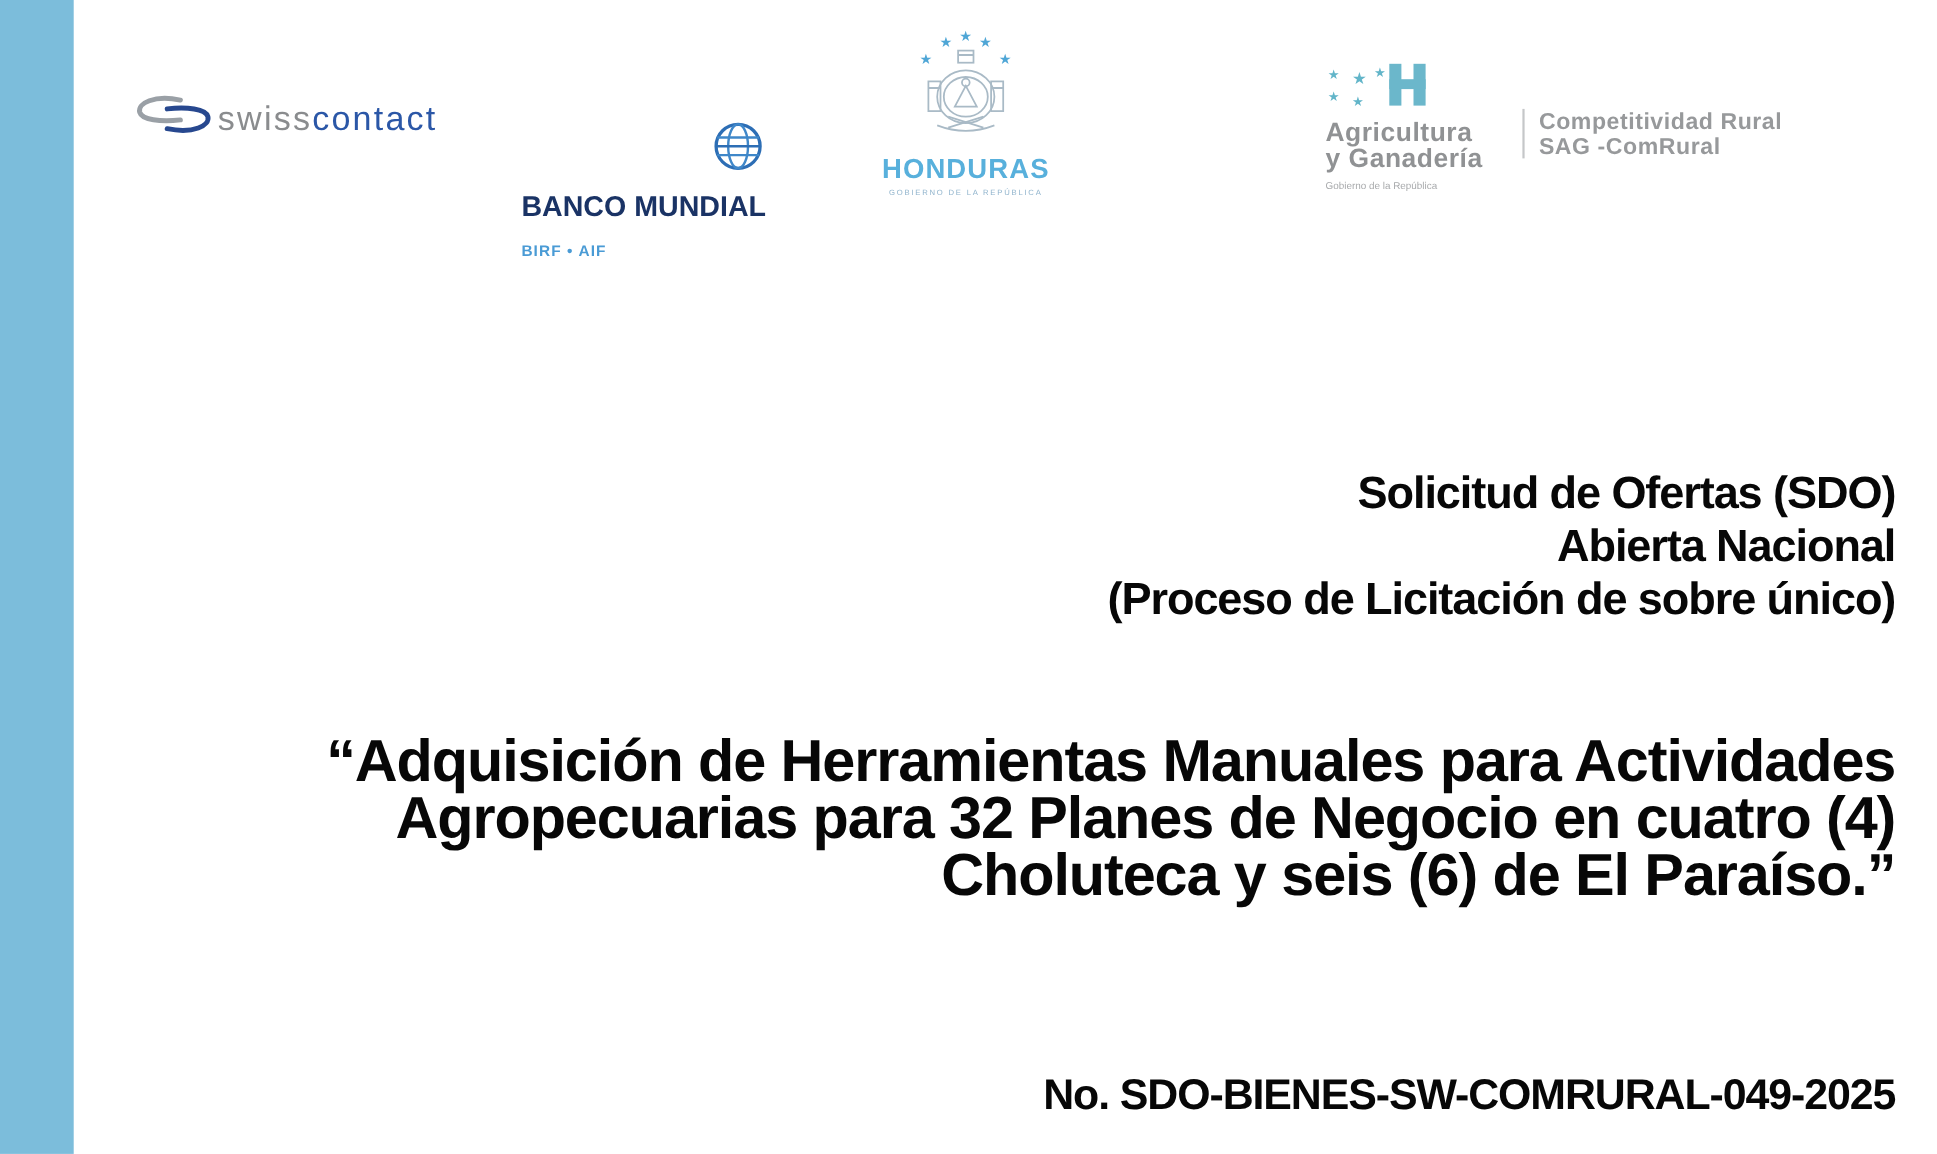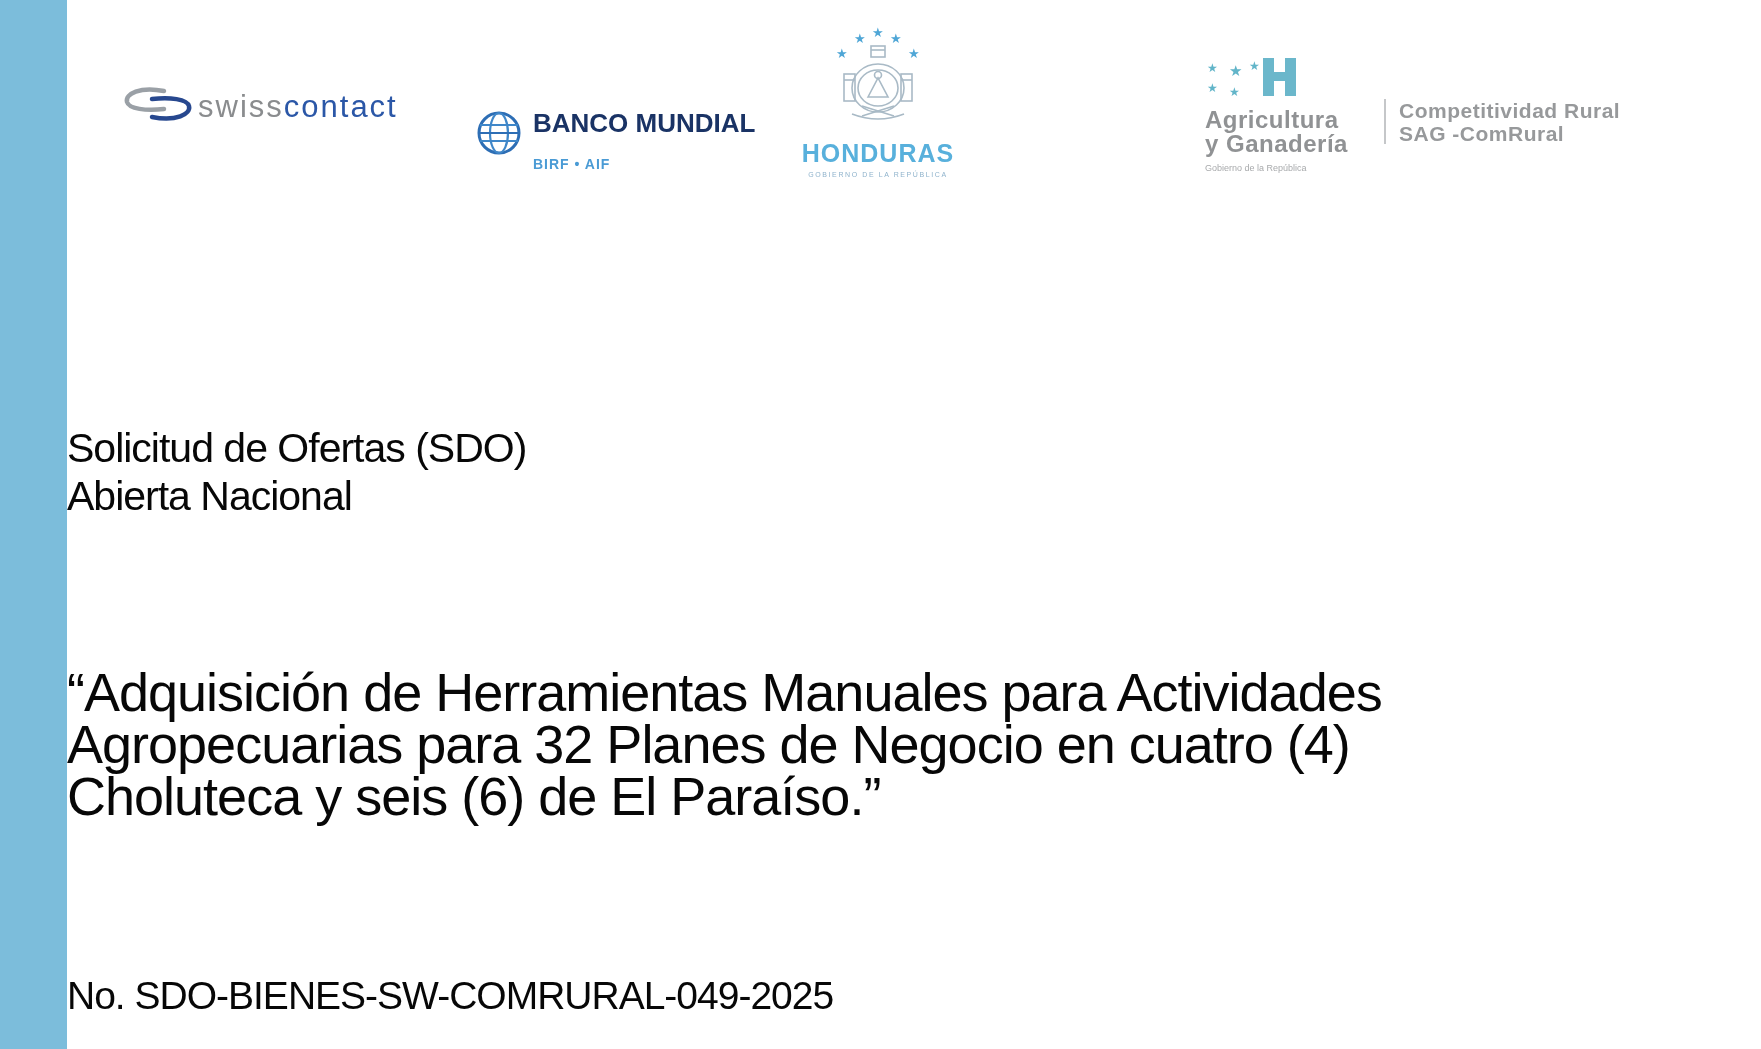--- a/index.html
+++ b/index.html
@@ -25,21 +25,21 @@
   .logo-swisscontact {
     left: 118px; top: 84px; width: 260px;
     flex-direction: row; align-items: center;
   }
   .sc-text { font-size: 31px; letter-spacing: 2px; font-weight: 400; margin-top: 2px; }
   .sc-swiss { color: #8a8c8e; }
   .sc-contact { color: #2b57a7; }
 
   .logo-banco {
     left: 474px; top: 108px;
-    flex-direction: row; align-items: flex-start; gap: 9px;
+    flex-direction: column; align-items: flex-end; gap: 9px;
   }
   .bm-col { display: flex; flex-direction: column; }
   .bm-title { color: #1a3365; font-weight: 700; font-size: 26px; letter-spacing: 0px; }
   .bm-sub { color: #4a9bd5; font-weight: 700; font-size: 14px; letter-spacing: 1px; margin-top: 17px; }
 
   .logo-honduras {
     left: 788px; top: 26px; width: 180px;
     flex-direction: column; align-items: center;
   }
   .hn-title { color: #58b0dc; font-weight: 700; font-size: 25px; letter-spacing: 1px; margin-top: 1px; }
@@ -60,23 +60,23 @@
   .logo-sag-right {
     left: 1399px; top: 99px;
     flex-direction: column;
   }
   .sag-program { color: #97999b; font-weight: 700; font-size: 21px; line-height: 23px; letter-spacing: 0.5px; }
 
   
   .doc-text {
     position: absolute;
     left: 67px; width: 1656px;
-    text-align: left;
+    text-align: right;
     color: #070707;
-    font-weight: 400;
+    font-weight: 700;
     letter-spacing: -1px;
   }
   .doc-title { top: 424px; font-size: 41px; line-height: 48px; }
   .doc-subject { top: 666px; font-size: 54px; line-height: 52px; }
   .doc-reference { top: 972px; font-size: 39px; line-height: 48px; }
 </style>
 </head>
 <body>
 
 <div class="page">
@@ -167,20 +167,21 @@
   <div class="sag-divider"></div>
 
   <div class="logo logo-sag-right">
     <div class="sag-program">Competitividad Rural</div>
     <div class="sag-program">SAG -ComRural</div>
   </div>
 
   <div class="doc-text doc-title">
     <div>Solicitud de Ofertas (SDO)</div>
     <div>Abierta Nacional</div>
+    <div>(Proceso de Licitación de sobre único)</div>
   </div>
 
   <div class="doc-text doc-subject">
     <div>“Adquisición de Herramientas Manuales para Actividades</div>
     <div>Agropecuarias para 32 Planes de Negocio en cuatro (4)</div>
     <div>Choluteca y seis (6) de El Paraíso.”</div>
   </div>
 
   <div class="doc-text doc-reference">
     <div>No. SDO-BIENES-SW-COMRURAL-049-2025</div>

